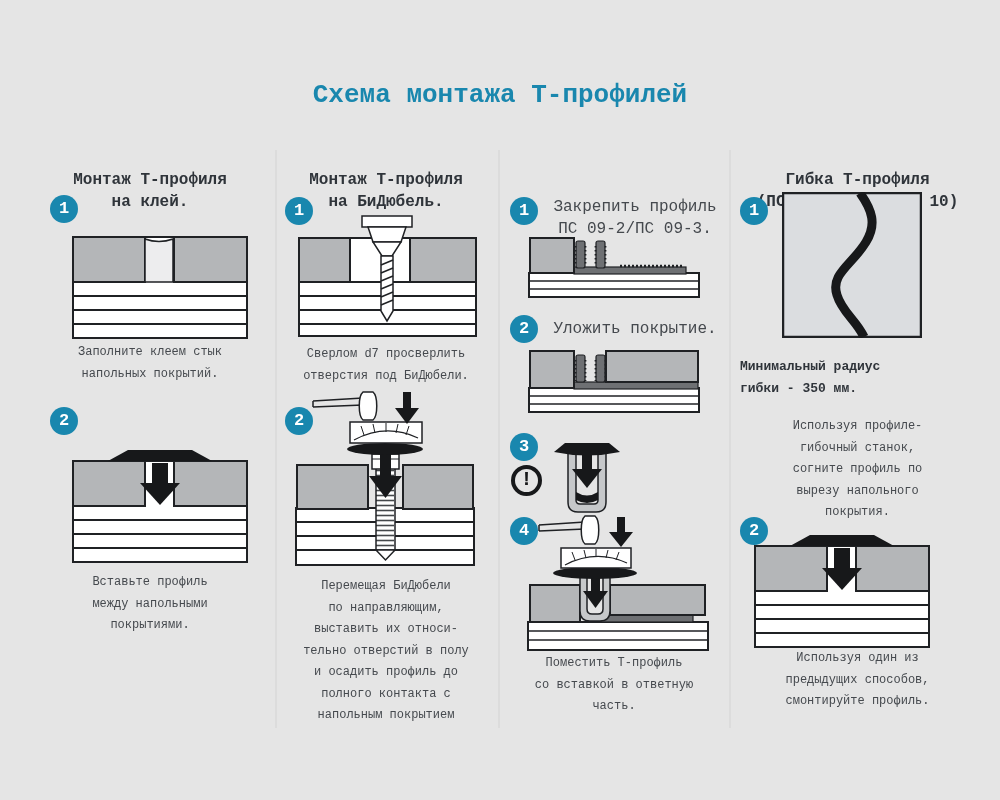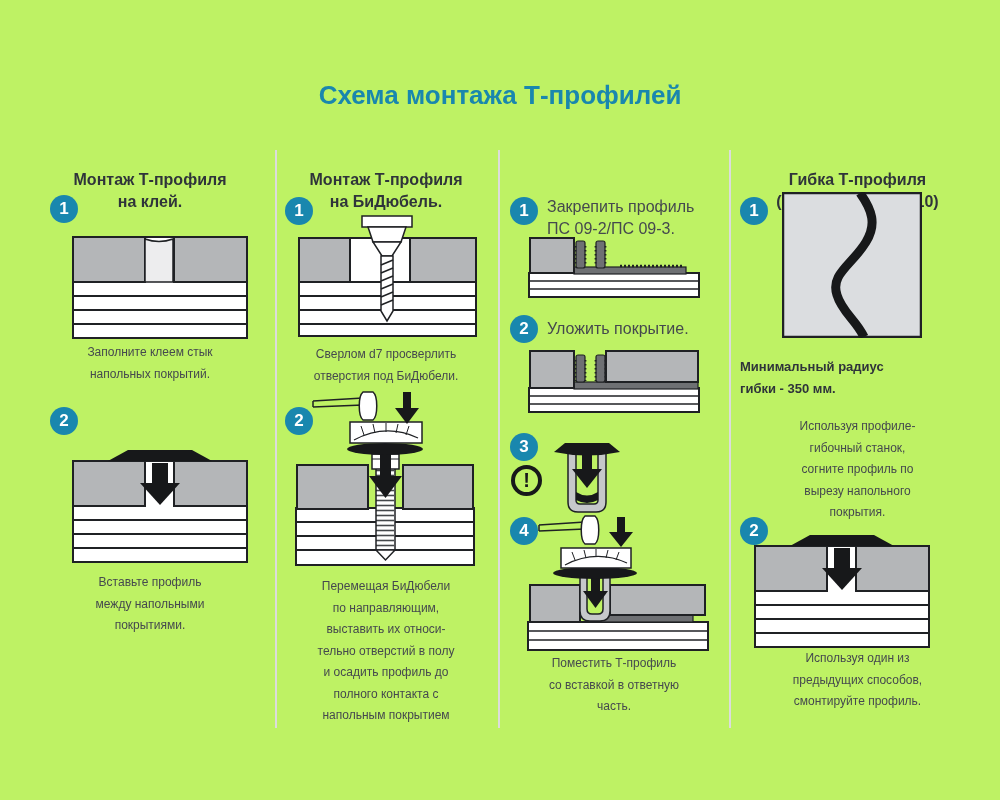--- a/index.html
+++ b/index.html
@@ -1,26 +1,26 @@
 <!DOCTYPE html>
 <html><head>
 <meta charset="utf-8">
 <style>
   html,body{margin:0;padding:0;background:#fff;}
-  .page{position:relative;width:1000px;height:800px;background:#bef264;overflow:hidden;
-        font-family:Liberation Sans, sans-serif;}
+  .page{position:relative;width:1000px;height:800px;background:#e5e5e5;overflow:hidden;
+        font-family:Liberation Mono, monospace;}
   .title{position:absolute;top:80px;left:0;width:1000px;text-align:center;
          font-size:26px;font-weight:bold;color:#1987ae;margin:0;}
   .divider{position:absolute;top:150px;height:578px;width:2px;background:#dcdcdc;}
   .col{position:absolute;top:148px;height:640px;}
   .hdr{position:absolute;left:0;width:100%;text-align:center;font-weight:bold;
        font-size:16px;line-height:22px;color:#2f343a;white-space:pre-line;margin-top:19px;}
   .cap{position:absolute;left:0;width:100%;text-align:center;font-size:12px;
        line-height:21.5px;color:#45494e;white-space:pre-line;}
-  .cap-left{position:absolute;text-align:left;font-size:16px;line-height:22px;
+  .cap-left{position:absolute;text-align:center;font-size:16px;line-height:22px;
        color:#45494e;white-space:pre-line;}
   .note{position:absolute;left:0;width:100%;text-align:left;font-size:13px;
        font-weight:bold;line-height:22px;color:#2f343a;white-space:pre-line;}
   .badge{position:absolute;width:28px;height:28px;border-radius:50%;background:#1987ae;
        color:#fff;font-weight:bold;font-size:17px;line-height:28px;text-align:center;}
   .warn{position:absolute;width:23px;height:23px;border-radius:50%;border:4px solid #17181a;
        color:#17181a;font-weight:bold;font-size:20px;line-height:22px;text-align:center;}
   .diag{position:absolute;}
 </style>
 </head>

